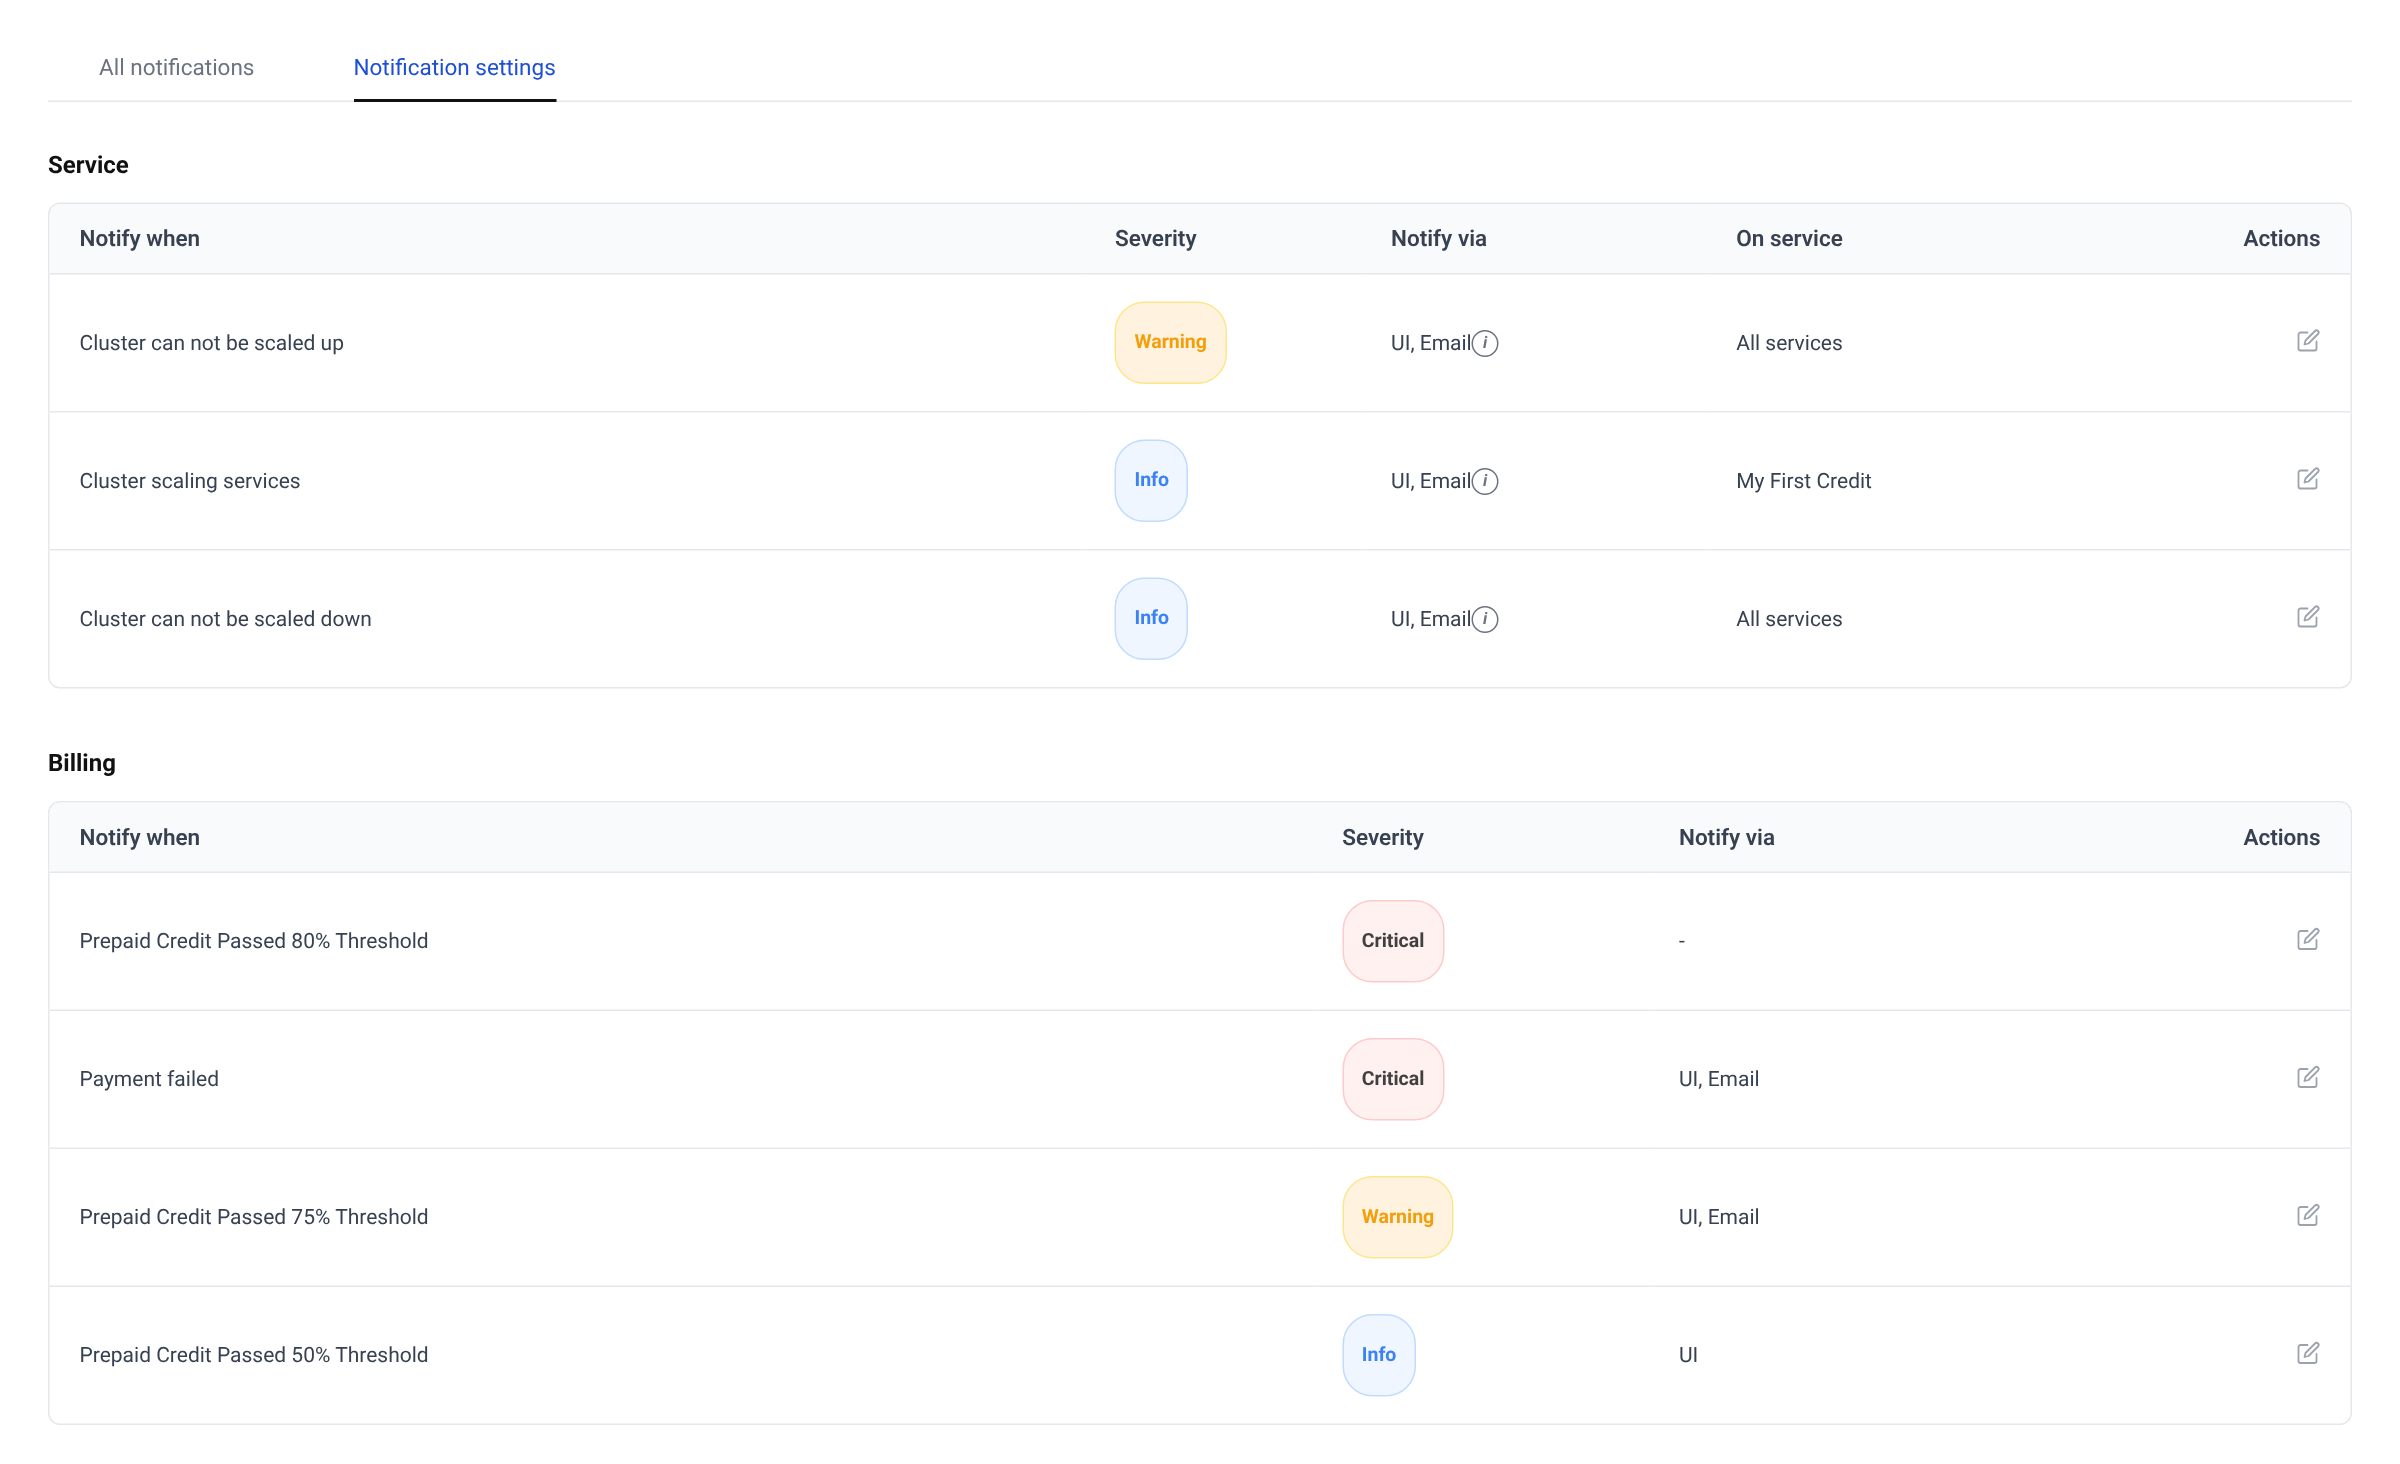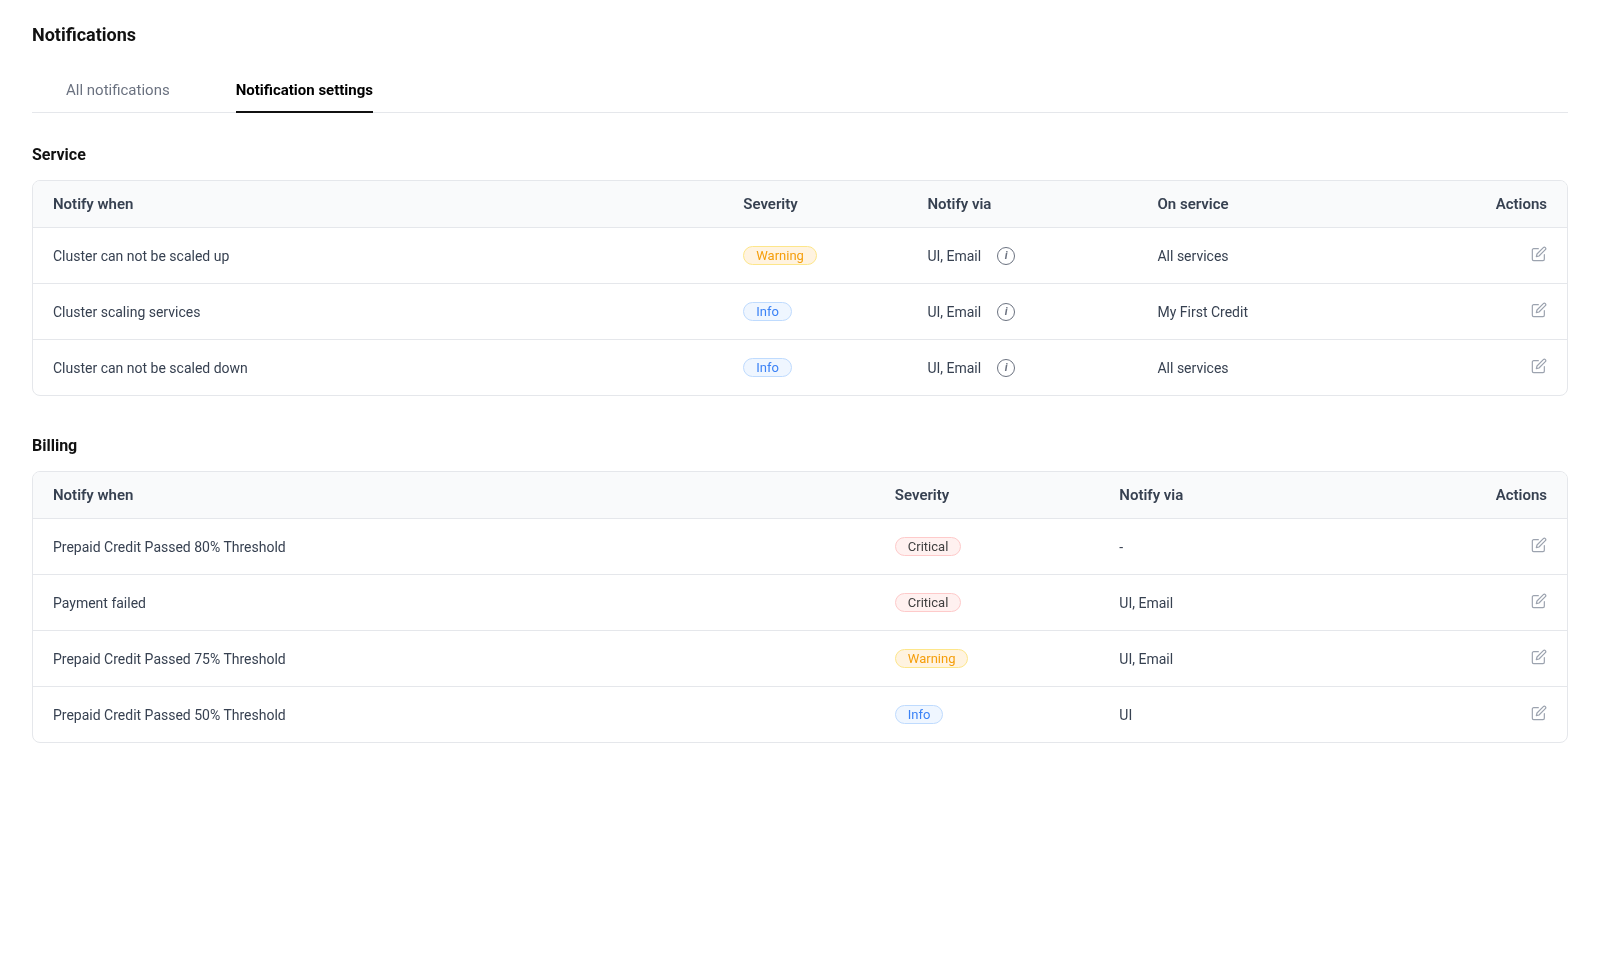--- a/index.html
+++ b/index.html
@@ -33,22 +33,22 @@
       padding: 12px 0;
       font-size: 15px;
       cursor: pointer;
       color: #6b7280;
       border-bottom: 2px solid transparent;
       margin-bottom: -1px;
       text-decoration: none;
       margin-left: 34px;
     }
     .tab.active {
-      color: #000000;
-      font-weight: 700;
+      color: #1d4ed8;
+      font-weight: 400;
       border-bottom: 2px solid #111;
     }
     .section {
       margin-bottom: 40px;
     }
     .section-title {
       font-size: 16px;
       font-weight: 700;
       margin-bottom: 16px;
       color: #111;
@@ -82,44 +82,44 @@
       vertical-align: middle;
     }
     .col-notify-when { width: 45%; }
     .col-severity { width: 12%; }
     .col-notify-via { width: 15%; }
     .col-on-service { width: 18%; }
     .col-actions { width: 10%; text-align: right; }
 
     .badge {
       display: inline-block;
-      padding: 1px 12px;
+      padding: 19px 12px;
       border-radius: 20px;
       font-size: 13px;
-      font-weight: 400;
+      font-weight: 700;
     }
     .badge-warning {
       background: #fff3e0;
       color: #f59e0b;
       border: 1px solid #fde68a;
     }
     .badge-info {
       background: #eff6ff;
       color: #3b82f6;
       border: 1px solid #bfdbfe;
     }
     .badge-critical {
       background: #fff1f0;
       color: #404040;
       border: 1px solid #fecaca;
     }
     .notify-via-cell {
       display: flex;
       align-items: center;
-      gap: 16px;
+      gap: 0;
     }
     .info-icon {
       display: inline-flex;
       align-items: center;
       justify-content: center;
       width: 18px;
       height: 18px;
       border: 1.5px solid #6b7280;
       border-radius: 50%;
       font-size: 11px;
@@ -141,21 +141,20 @@
       width: 16px;
       height: 16px;
       stroke: #9ca3af;
       fill: none;
     }
   </style>
 </head>
 <body>
 
 <div class="page">
-  <div class="page-title">Notifications</div>
 
   <div class="tabs">
     <a class="tab">All notifications</a>
     <a class="tab active">Notification settings</a>
   </div>
 
   <div id="sections-container">
       <div class="section">
         <div class="section-title">Service</div>
         <div class="table-container">

